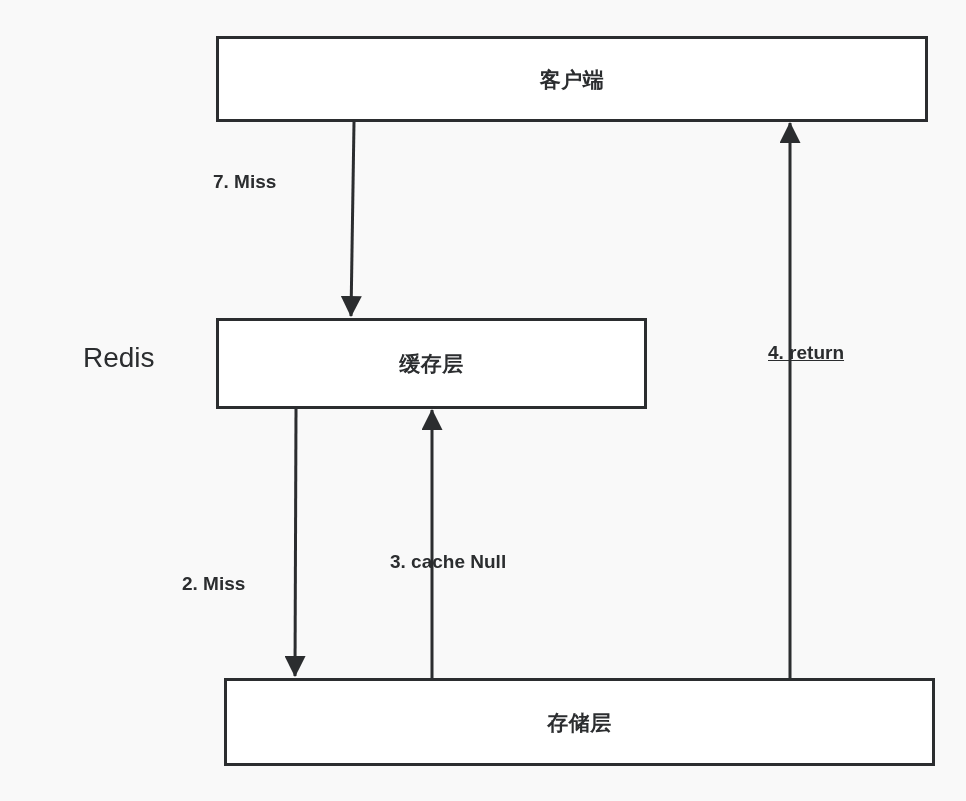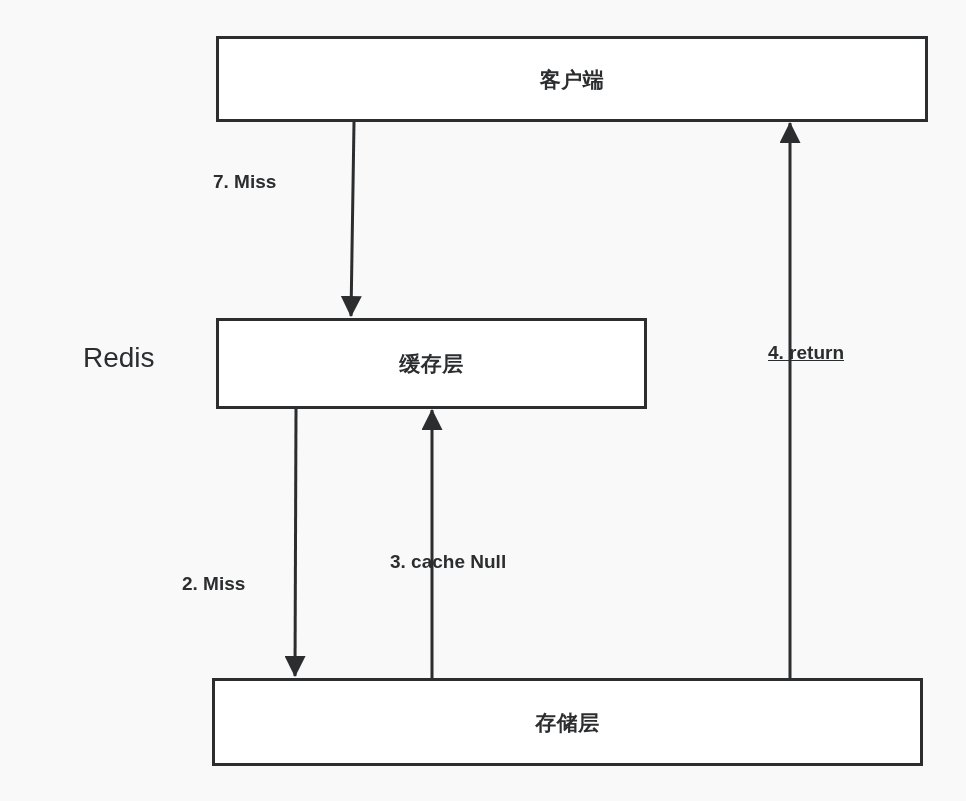--- a/index.html
+++ b/index.html
@@ -37,21 +37,21 @@
   }
   .node-label {
     font-size: 21px;
     font-weight: bold;
     color: #2b2d2f;
     letter-spacing: 0.5px;
     line-height: 1;
   }
   #node-client  { left: 216px; top: 36px;  width: 712px; height: 86px; }
   #node-cache   { left: 216px; top: 318px; width: 431px; height: 91px; }
-  #node-storage { left: 212px; top: 678px; width: 711px; height: 88px; }
+  #node-storage { left: 224px; top: 678px; width: 711px; height: 88px; }
 
   .side-label {
     position: absolute;
     font-size: 28px;
     font-weight: normal;
     color: #2b2d2f;
     line-height: 1;
     white-space: nowrap;
   }
   #label-redis { left: 83px; top: 344px; }

